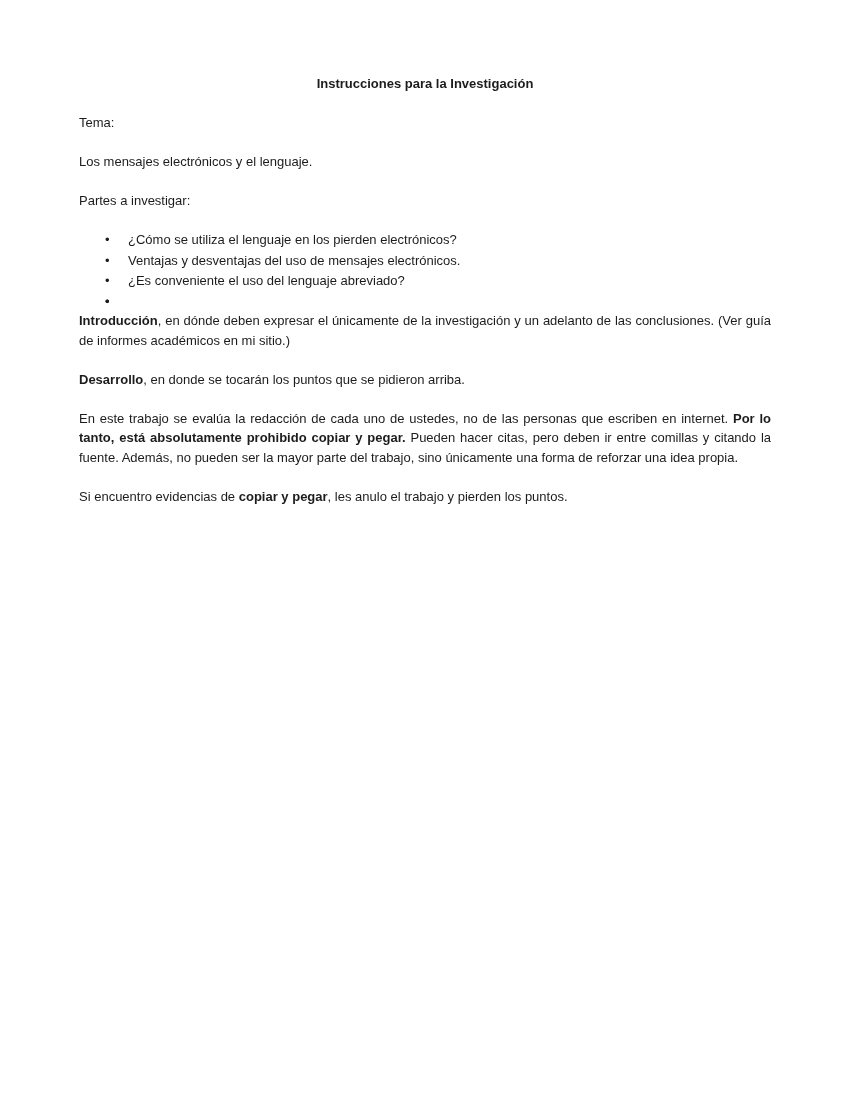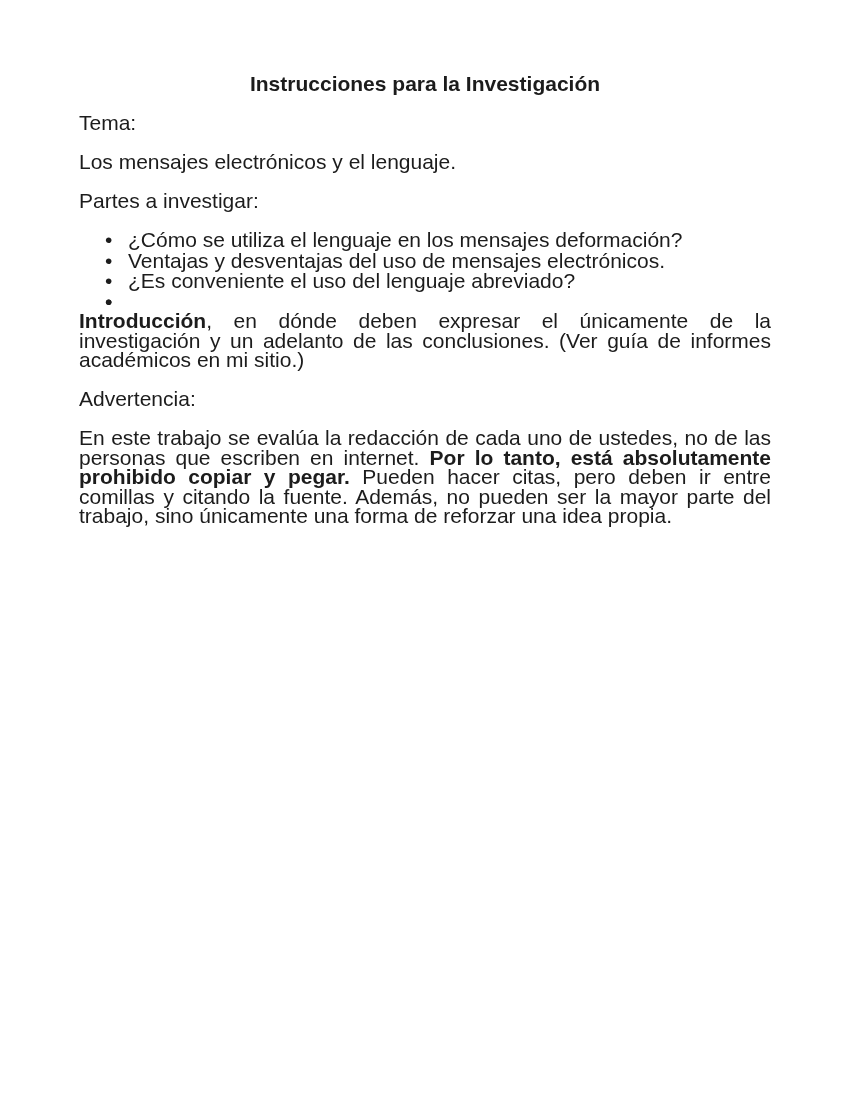--- a/index.html
+++ b/index.html
@@ -4,21 +4,21 @@
 <style>
   html, body { margin: 0; padding: 0; background: #ffffff; }
   .page {
     width: 850px;
     height: 1100px;
     box-sizing: border-box;
     background: #ffffff;
     color: #1c1c1c;
     padding: 74px 79px 0 79px;
     font-family: "Liberation Sans", sans-serif;
-    font-size: 21px;
+    font-size: 13px;
     line-height: 19.5px;
     overflow: hidden;
   }
   .title {
     text-align: center;
     font-weight: bold;
     margin: 0 0 19.5px 0;
   }
   .heading {
     font-weight: normal;
@@ -56,41 +56,42 @@
 
   <p class="heading">Tema:</p>
 
   <p class="para">Los mensajes electrónicos y el lenguaje.</p>
 
   <p class="heading">Partes a investigar:</p>
 
   <ul class="bullets">
     <li>
       <span class="bullet">•</span>
-      <span>¿Cómo se utiliza el lenguaje en los mensajes deformación?</span>
+      <span>¿Cómo se utiliza el lenguaje en los pierden electrónicos?</span>
     </li>
     <li>
       <span class="bullet">•</span>
       <span>Ventajas y desventajas del uso de mensajes electrónicos.</span>
     </li>
     <li>
       <span class="bullet">•</span>
       <span>¿Es conveniente el uso del lenguaje abreviado?</span>
     </li>
     <li>
       <span class="bullet">•</span>
     </li>
     <li>
       <span class="bullet">•</span>
     </li>
   </ul>
 
 
   <p class="para justify"><span class="bold">Introducción</span><span>, en dónde deben expresar el únicamente de la investigación y un adelanto de las conclusiones. (Ver guía de informes académicos en mi sitio.)</span></p>
 
+  <p class="para"><span class="bold">Desarrollo</span><span>, en donde se tocarán los puntos que se pidieron arriba.</span></p>
 
 
-  <p class="heading">Advertencia:</p>
 
   <p class="para justify"><span>En este trabajo se evalúa la redacción de cada uno de ustedes, no de las personas que escriben en internet. </span><span class="bold">Por lo tanto, está absolutamente prohibido copiar y pegar.</span><span> Pueden hacer citas, pero deben ir entre comillas y citando la fuente. Además, no pueden ser la mayor parte del trabajo, sino únicamente una forma de reforzar una idea propia.</span></p>
 
+  <p class="para"><span>Si encuentro evidencias de </span><span class="bold">copiar y pegar</span><span>, les anulo el trabajo y pierden los puntos.</span></p>
 
 </div>
 
 </body></html>

